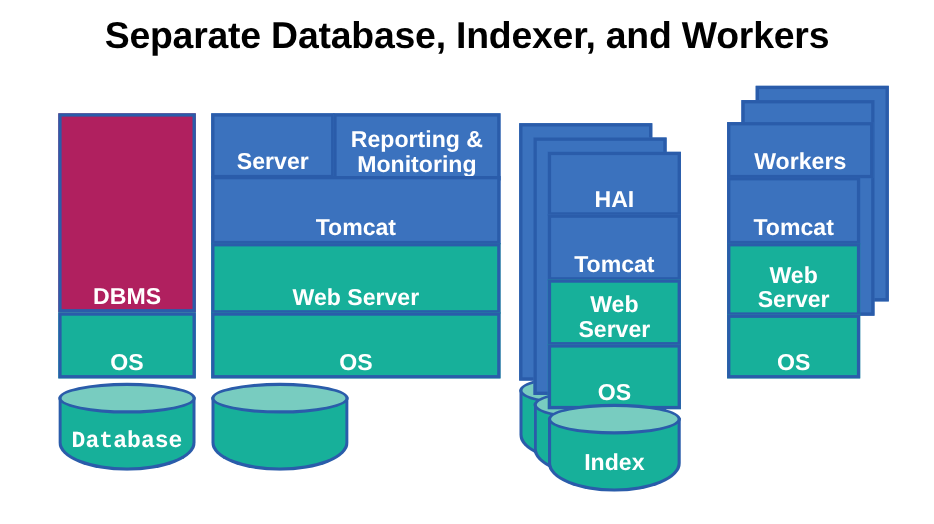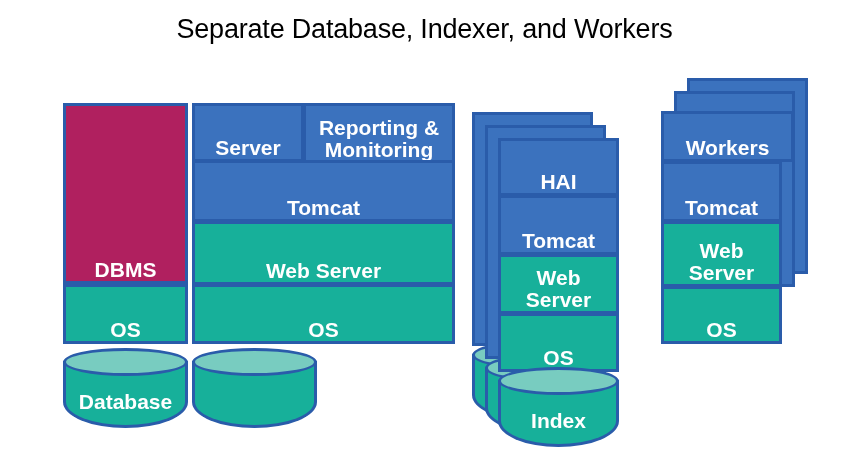--- a/index.html
+++ b/index.html
@@ -16,22 +16,22 @@
     -webkit-font-smoothing: antialiased;
   }
 
   
   #diagram-title {
     position: absolute;
     top: 14px;
     left: 0;
     width: 849px;
     text-align: center;
-    font-size: 27px;
-    font-weight: normal;
+    font-size: 34px;
+    font-weight: bold;
     color: #000000;
     letter-spacing: -0.2px;
     font-family: "Liberation Sans", sans-serif;
   }
 
   
   .stack {
     position: absolute;
   }
   .card {
@@ -99,34 +99,34 @@
     font-size: 21px;
     font-family: "Liberation Sans", sans-serif;
     pointer-events: none;
   }
 </style>
 </head>
 <body>
 
 <div id="diagram-title">Separate Database, Indexer, and Workers</div>
 
-<div class="stack" style="left:53px; top:103px; width:125px; height:322px;margin-left:10px;">
+<div class="stack" style="left:53px; top:103px; width:125px; height:322px;">
 
   <div class="layer magenta" style="left:0; top:0; width:125px; height:181px;">
     <span>DBMS</span>
   </div>
 
   <div class="layer teal" style="left:0; top:181px; width:125px; height:60px;">
     <span>OS</span>
   </div>
 
   <div class="cylinder" style="left:0; top:245px; width:125px; height:80px;">
     <div class="cyl-body" style="top:13px; width:125px; height:67px;"></div>
     <div class="cyl-top" style="top:0; width:125px; height:28px;"></div>
-    <div class="cyl-label" style="top:42px;">Database</div>
+    <div class="cyl-label" style="top:42px;font-family:Liberation Mono, monospace;">Database</div>
   </div>
 </div>
 
 <div class="stack" style="left:192px; top:103px; width:263px; height:322px;">
 
   <div class="layer blue" style="left:0; top:0; width:112px; height:59px;">
     <span>Server</span>
   </div>
 
   <div class="layer blue" style="left:111px; top:0; width:152px; height:61px;">

